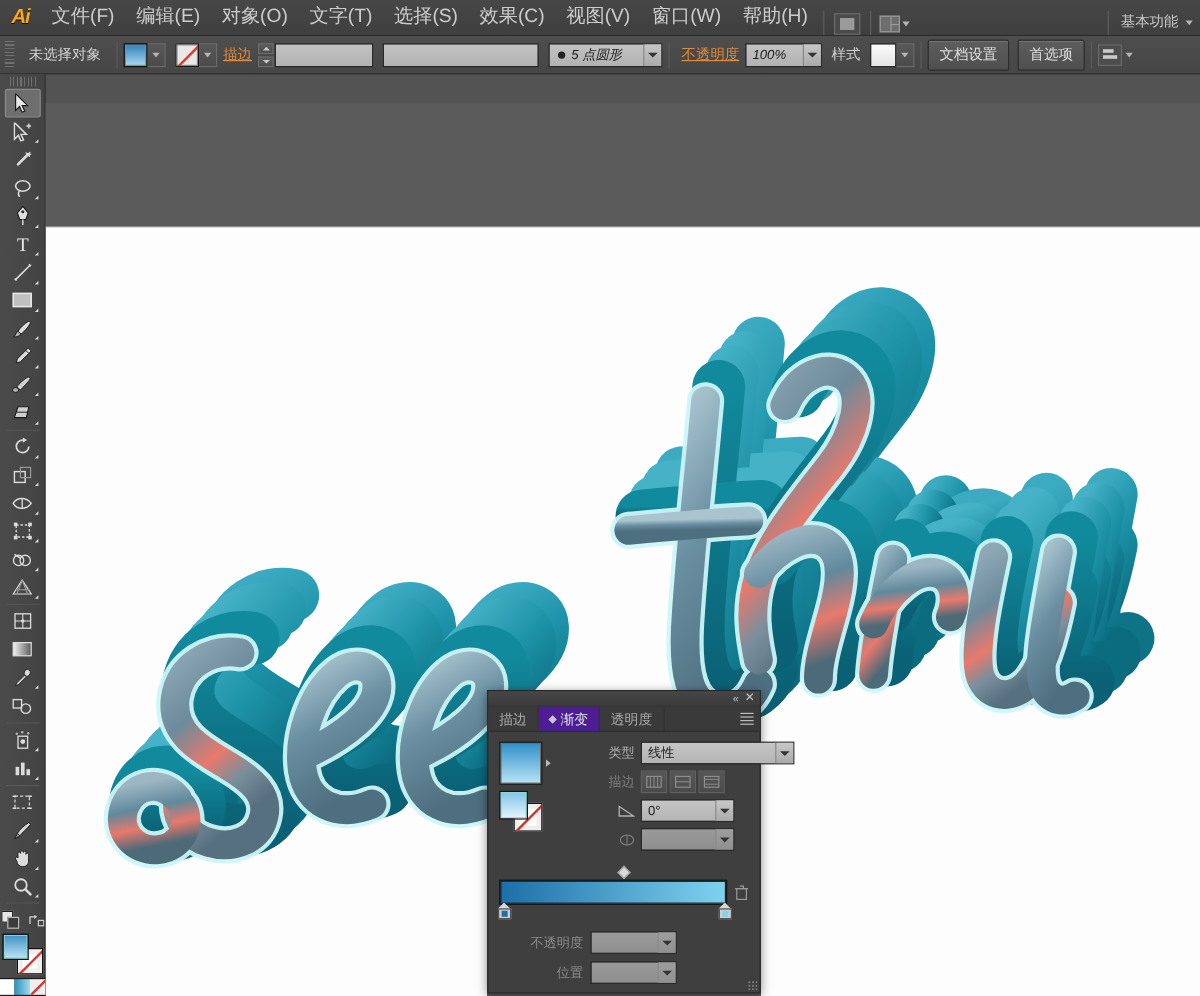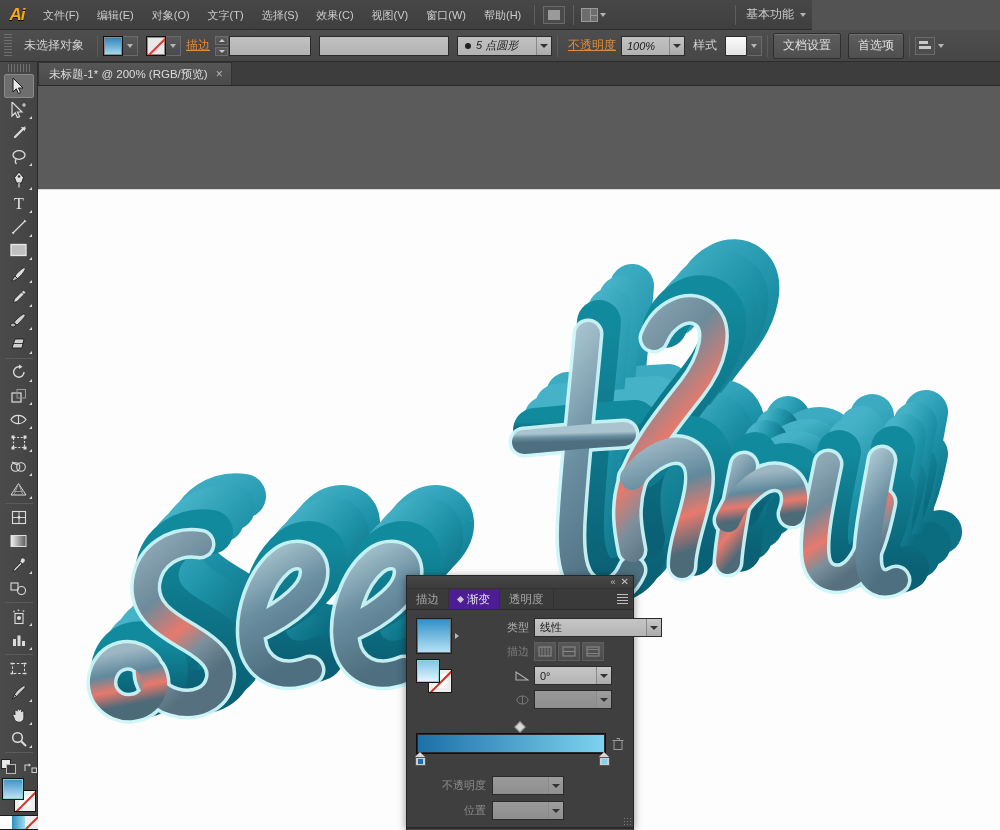--- a/index.html
+++ b/index.html
@@ -7,34 +7,34 @@
     width: 1000px; height: 830px;
     background: #535353;
     font-family: "Liberation Sans", "DejaVu Sans", sans-serif;
     overflow: hidden;
     -webkit-font-smoothing: antialiased;
   }
   #app { position: relative; width: 1000px; height: 830px; }
 
   
   .menubar {
-    position: absolute; left: 0; top: 0; width: 812px; height: 30px;
+    position: absolute; left: 0; top: 0; width: 1000px; height: 30px;
     background: linear-gradient(#474747, #3f3f3f);
     border-bottom: 1px solid #2c2c2c;
-    display: flex; align-items: center;
+    display: flex; align-items: flex-end;
   }
   .ai-logo {
     width: 34px; height: 30px; display: flex; align-items: center;
     justify-content: center; color: #f7a81b; font-weight: bold;
     font-size: 17px; font-style: italic; letter-spacing: -1px;
     text-shadow: 0 1px 0 #000;
   }
   .menu-item {
     padding: 0 9px; height: 30px; line-height: 30px;
-    color: #ccc; font-size: 11px; white-space: nowrap; cursor: default;
+    color: #ccc; font-size: 16px; white-space: nowrap; cursor: default;
   }
   .mb-spacer { flex: 1; }
   .mb-icon {
     width: 22px; height: 18px; margin: 0 4px;
     border: 1px solid #6a6a6a; background: #4a4a4a;
     display: flex; align-items: center; justify-content: center;
     position: relative;
   }
   .mb-icon.bridge::after {
     content: ""; width: 12px; height: 10px; background: #9a9a9a;
@@ -441,26 +441,20 @@
     <div class="vsep"></div>
     <div class="align-icon">
       <svg width="13" height="11" viewBox="0 0 13 11">
           <rect x="0" y="1" width="9" height="3" fill="#c9c9c9"></rect>
           <rect x="0" y="6" width="12" height="3" fill="#c9c9c9"></rect>
         </svg>
     </div>
     <div class="caret" style="margin-left:3px"></div>
   </div>
 
-  <div class="tabbar">
-    <div class="doctab">
-      <span>未标题-1* @ 200% (RGB/预览)</span>
-      <span class="tab-close">×</span>
-    </div>
-  </div>
 
   <div class="toolbar">
     <div class="tb-grip"></div>
 
     <div class="tool active">
       <svg width="13" height="16" viewBox="0 0 13 16">
           <path d="M1 0 L1 14 L4.3 10.8 L6.4 15.6 L8.6 14.6 L6.5 10 L11 10 Z" fill="#e8e8e8" stroke="#1a1a1a" stroke-width="1"></path>
         </svg>
     </div>
     <div class="tool">

